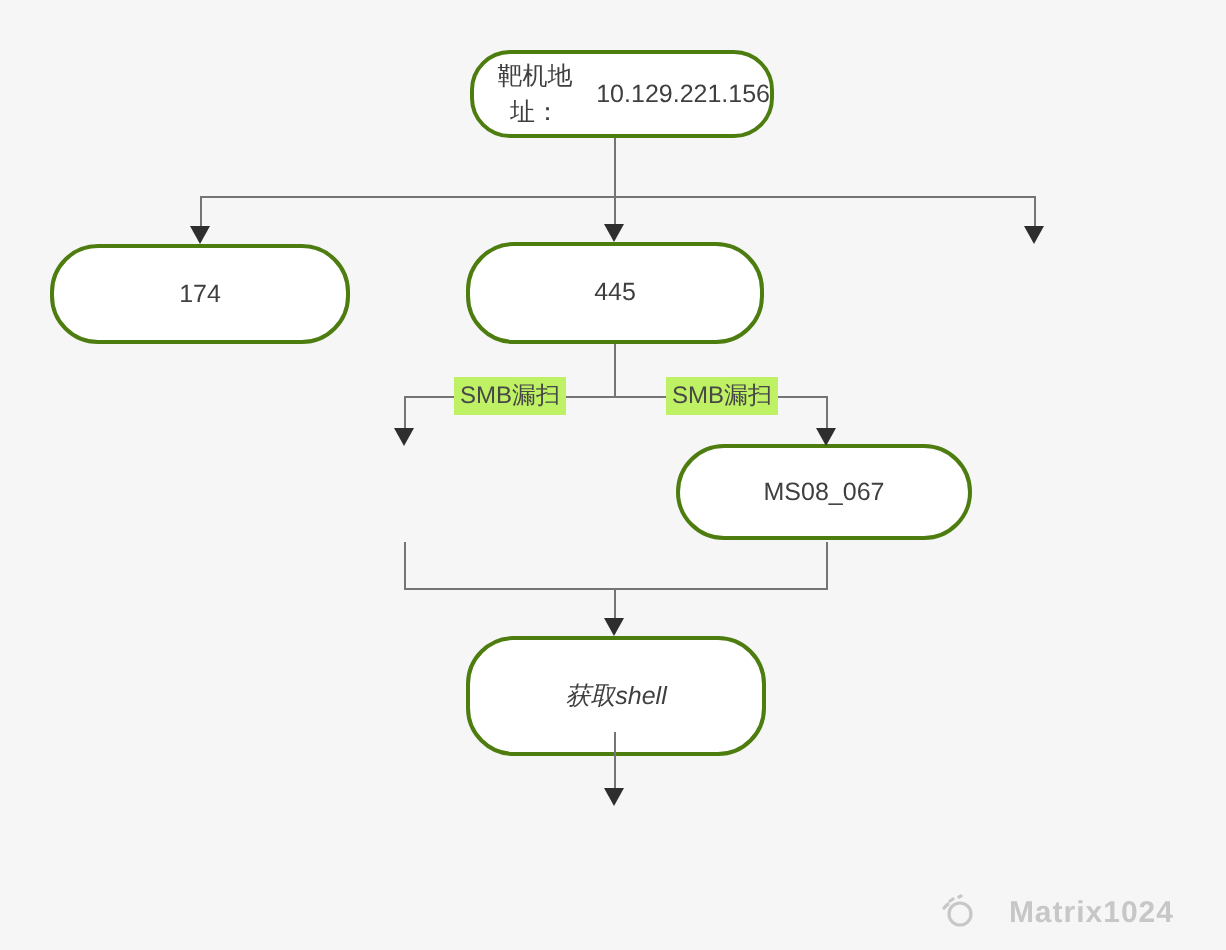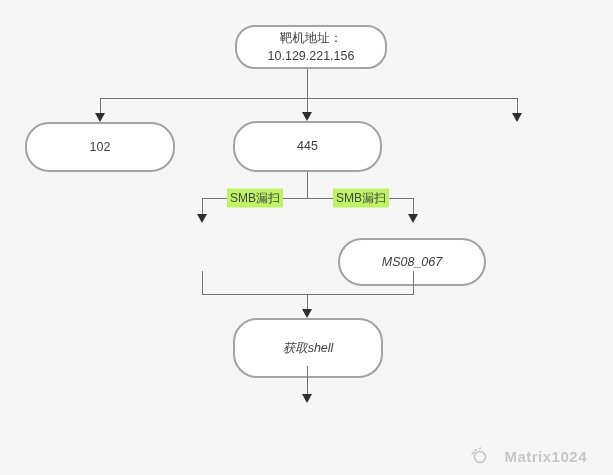--- a/index.html
+++ b/index.html
@@ -12,24 +12,24 @@
     position: relative;
     width: 613px;
     height: 475px;
     background: #f6f6f6;
     overflow: hidden;
   }
   .node {
     position: absolute;
     box-sizing: border-box;
     background: #ffffff;
-    border: 2px solid #a3a3a3;
+    border: 2px solid #4d7c0f;
     border-radius: 24px;
     display: flex;
-    flex-direction: column;
+    flex-direction: row;
     align-items: center;
     justify-content: center;
     text-align: center;
     color: #3f3f3f;
     font-size: 12.5px;
     line-height: 1.45;
   }
   .vline {
     position: absolute;
     width: 1px;
@@ -76,30 +76,30 @@
 <body>
 
 <div class="canvas">
 
   <div class="node" style="left:235px; top:25px; width:152px; height:44px; border-radius:20px;">
     <div>靶机地址：</div>
     <div>10.129.221.156</div>
   </div>
 
   <div class="node" style="left:25px; top:122px; width:150px; height:50px;">
-    <div>102</div>
+    <div>174</div>
   </div>
 
   <div class="node" style="left:233px; top:121px; width:149px; height:51px;">
     <div>445</div>
   </div>
 
 
 
-  <div class="node" style="left:338px; top:238px; width:148px; height:48px;font-style:italic;">
+  <div class="node" style="left:338px; top:222px; width:148px; height:48px;">
     <div>MS08_067</div>
   </div>
 
   <div class="node" style="left:233px; top:318px; width:150px; height:60px;font-style:italic;">
     <div>获取shell</div>
   </div>
 
 
   <div class="vline" style="left:307px; top:69px; height:29px;"></div>
   <div class="hline" style="left:100px; top:98px; width:417px;"></div>

